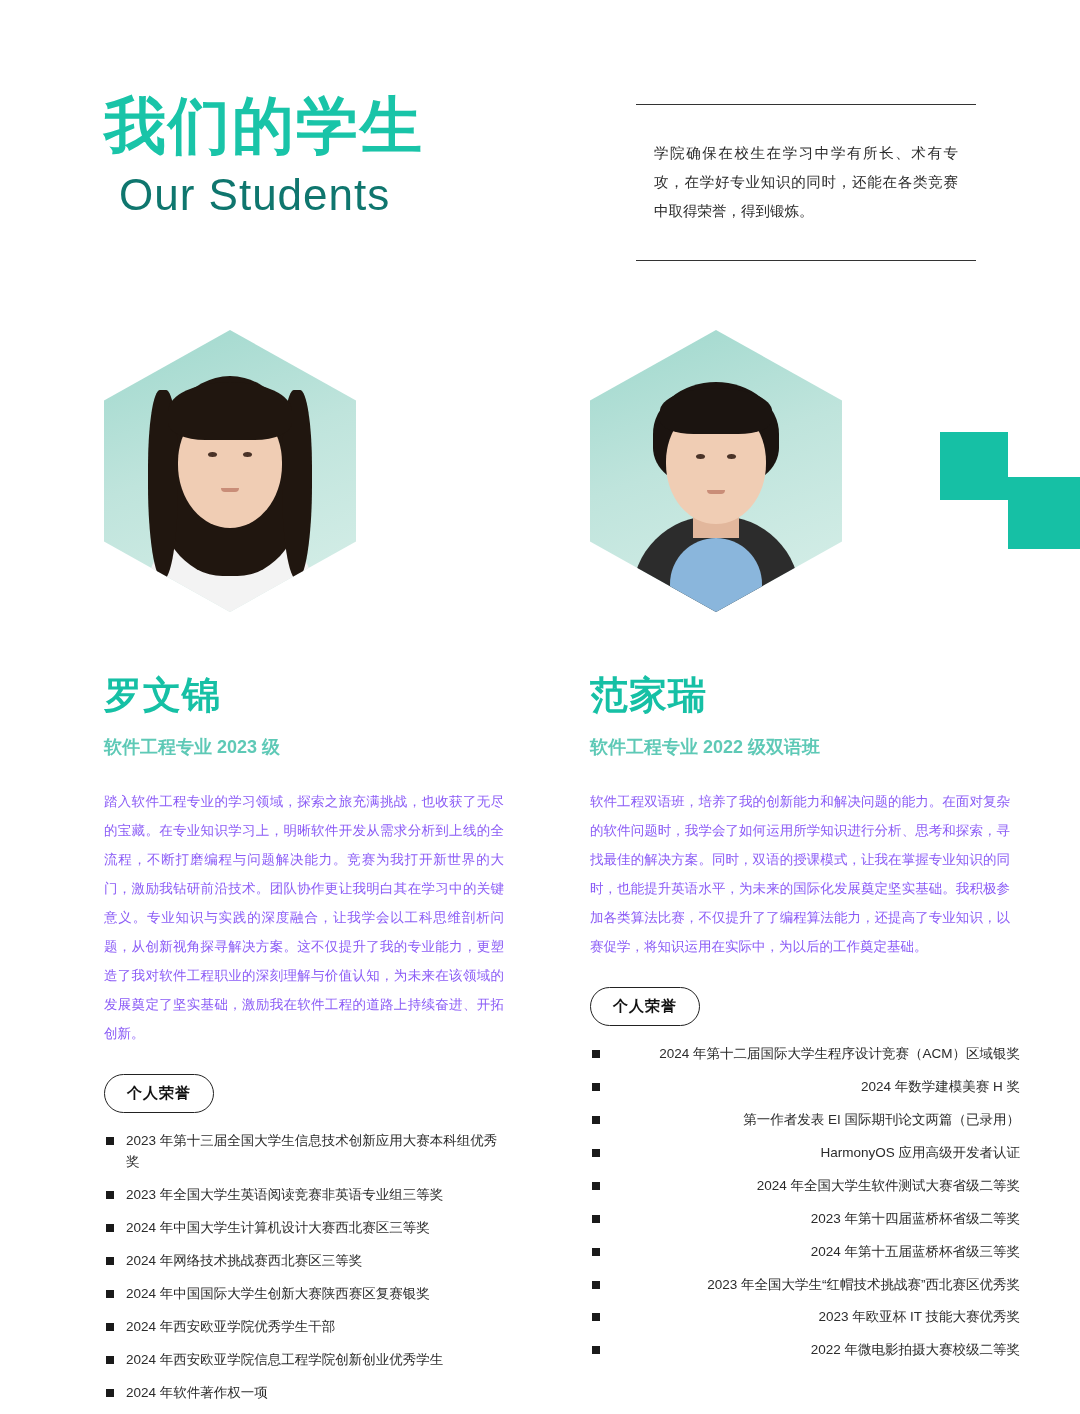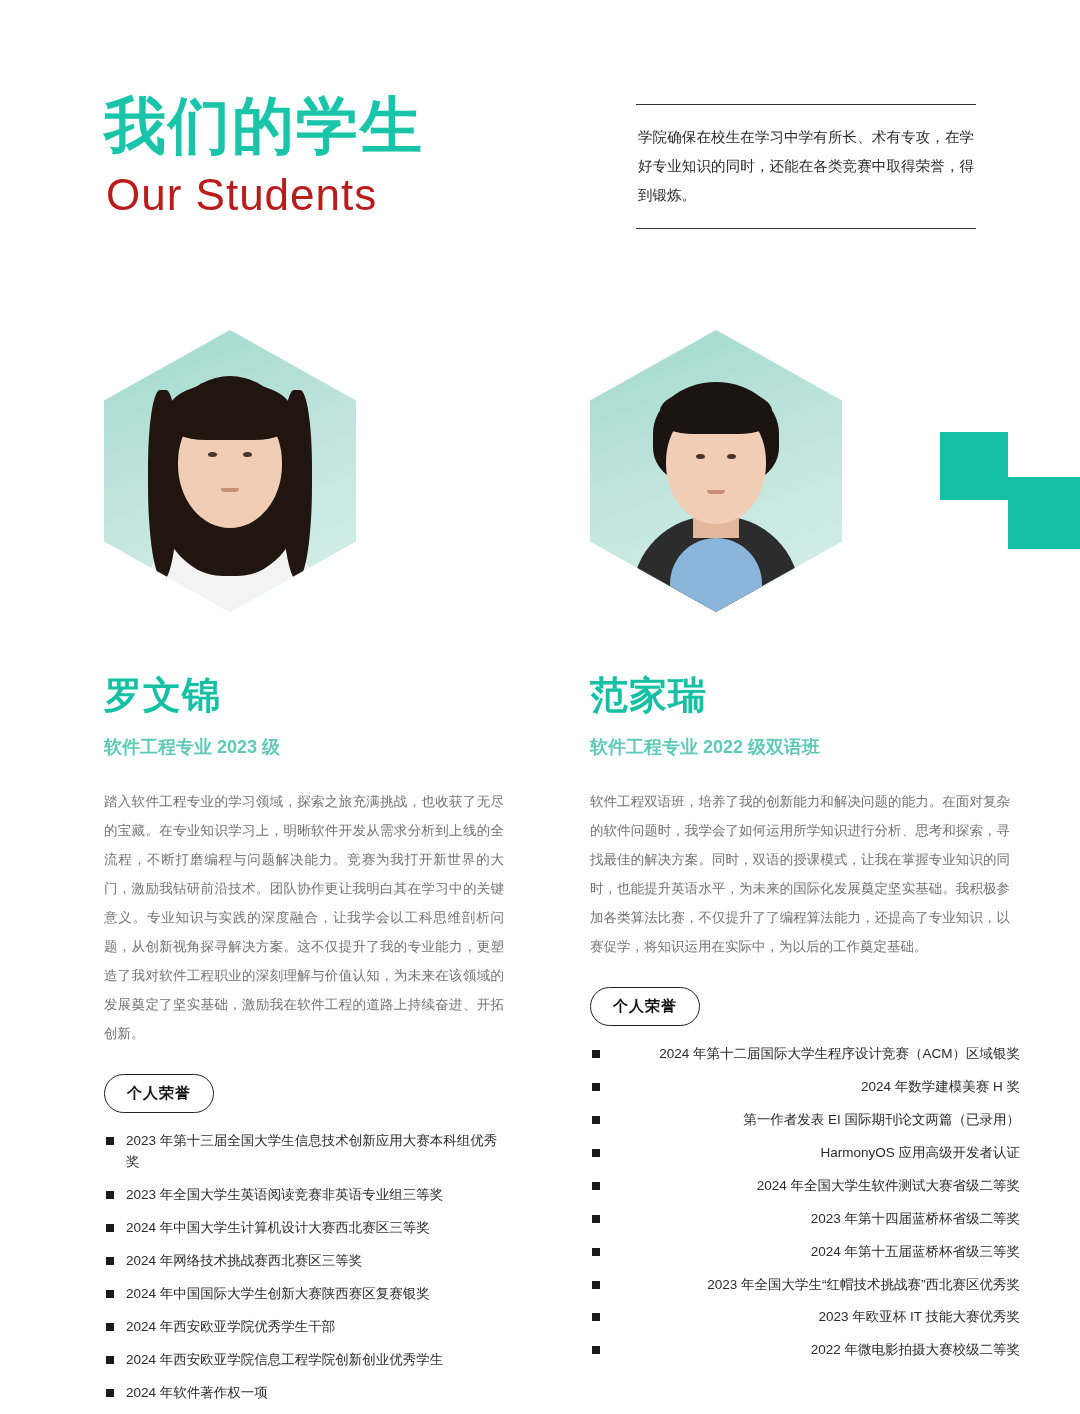--- a/index.html
+++ b/index.html
@@ -29,38 +29,38 @@
   .title-cn {
     font-size: 62px;
     font-weight: bold;
     color: #19c4a8;
     letter-spacing: 2px;
     line-height: 1.1;
     margin: 0;
   }
   .title-en {
     font-size: 44px;
-    color: #b91c1c;
+    color: #0f766e;
     font-weight: 300;
     letter-spacing: 1px;
     line-height: 1.3;
-    margin: 6px 0 0 2px;
+    margin: 6px 0 0 15px;
   }
   .intro-block {
     width: 340px;
     margin-top: 12px;
     border-top: 1.5px solid #333;
     border-bottom: 1.5px solid #333;
     padding: 18px 2px 18px 2px;
   }
   .intro-text {
     font-size: 14.5px;
     line-height: 2.0;
     color: #2b2b2b;
-    margin: 0;
+    margin: 16px;
     text-align: justify;
   }
 
   
   .deco-sq {
     position: absolute;
     background: #16c0a5;
   }
   .deco-sq.a { left: 940px; top: 432px; width: 68px; height: 68px; }
   .deco-sq.b { left: 1008px; top: 477px; width: 72px; height: 72px; }
@@ -154,21 +154,21 @@
   }
   .student-major {
     font-size: 18px;
     color: #5ec9b6;
     margin: 14px 0 0 0;
     font-weight: 700;
   }
   .student-desc {
     font-size: 13.5px;
     line-height: 2.15;
-    color: #737373;
+    color: #8b5cf6;
     margin: 28px 0 0 0;
     text-align: justify;
   }
   .honor-tag {
     display: inline-block;
     margin-top: 26px;
     border: 1.5px solid #222;
     border-radius: 22px;
     padding: 9px 22px;
     font-size: 15px;

